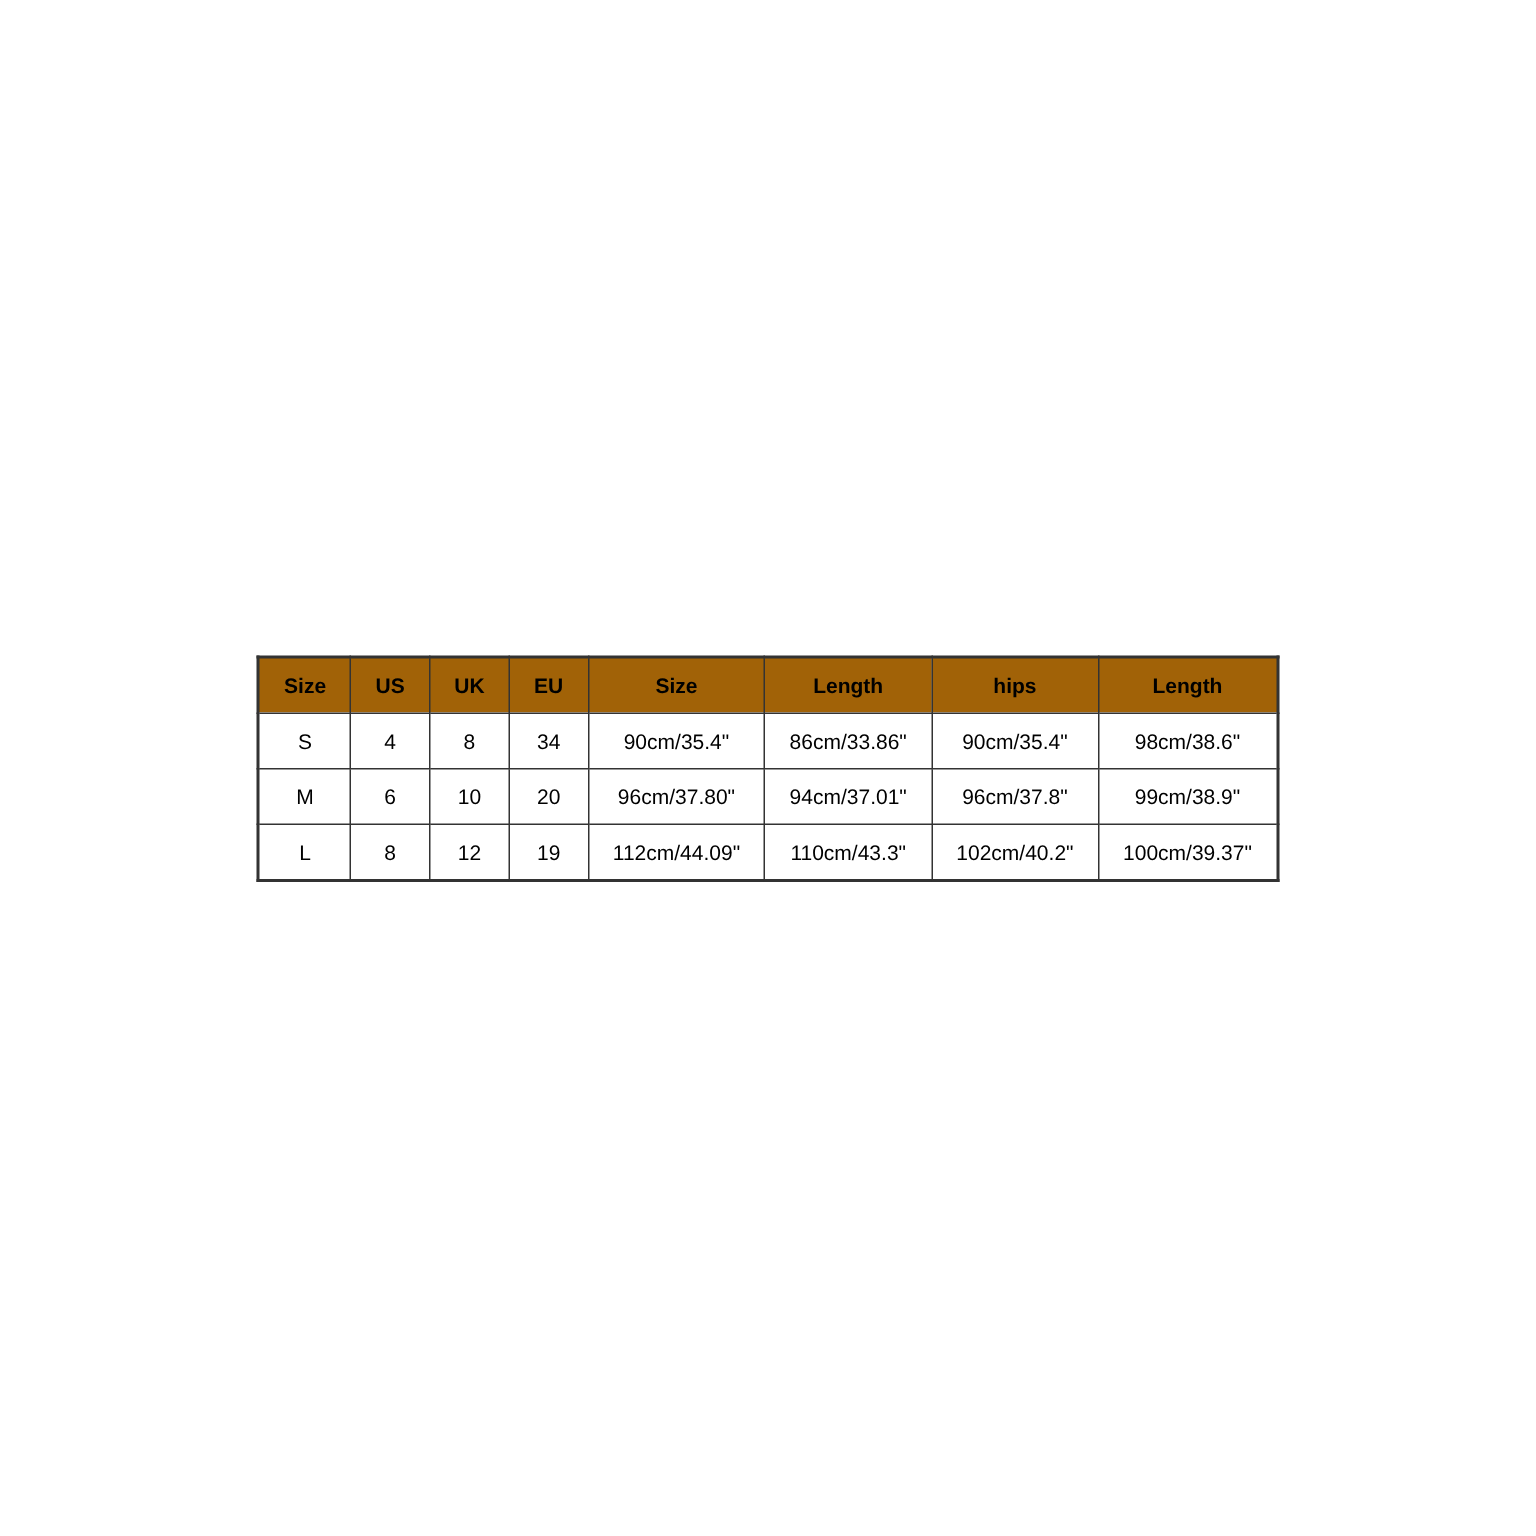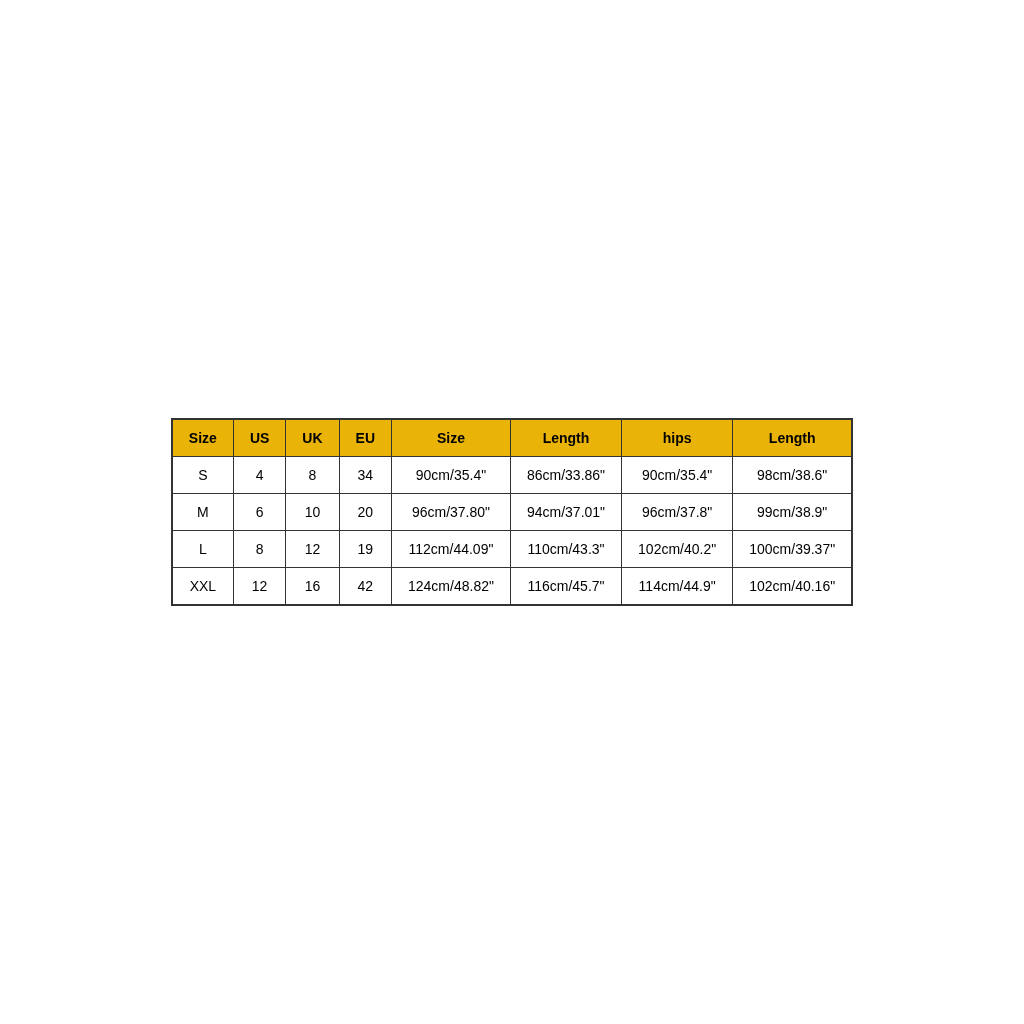--- a/index.html
+++ b/index.html
@@ -34,21 +34,21 @@
 
     th, td {
       border: 1px solid #333;
       padding: 10px 16px;
       text-align: center;
       white-space: nowrap;
     }
 
     thead th {
       font-weight: bold;
-      background-color: #eab308;
+      background-color: #a16207;
     }
 
     tbody tr td {
       background-color: #ffffff;
     }
   </style>
 </head>
 <body>
 
 <div class="table-container">
@@ -91,25 +91,15 @@
         <tr>
           <td>L</td>
           <td>8</td>
           <td>12</td>
           <td>19</td>
           <td>112cm/44.09"</td>
           <td>110cm/43.3"</td>
           <td>102cm/40.2"</td>
           <td>100cm/39.37"</td>
         </tr>
-        <tr>
-          <td>XXL</td>
-          <td>12</td>
-          <td>16</td>
-          <td>42</td>
-          <td>124cm/48.82"</td>
-          <td>116cm/45.7"</td>
-          <td>114cm/44.9"</td>
-          <td>102cm/40.16"</td>
-        </tr>
       </tbody>
   </table>
 </div>
 
 </body></html>

